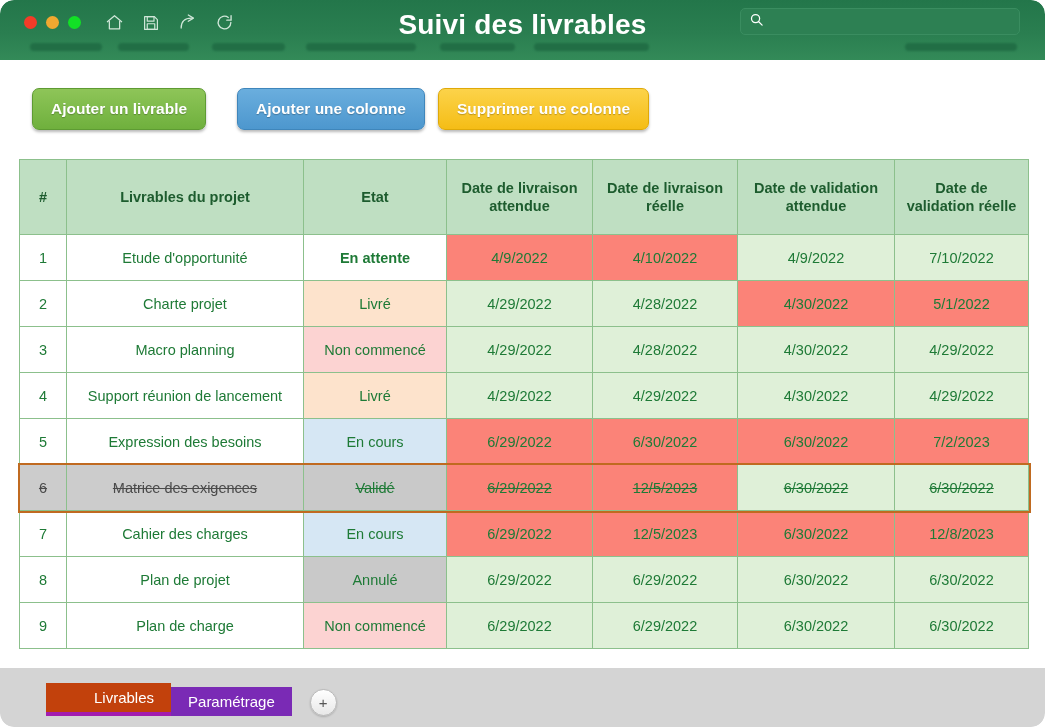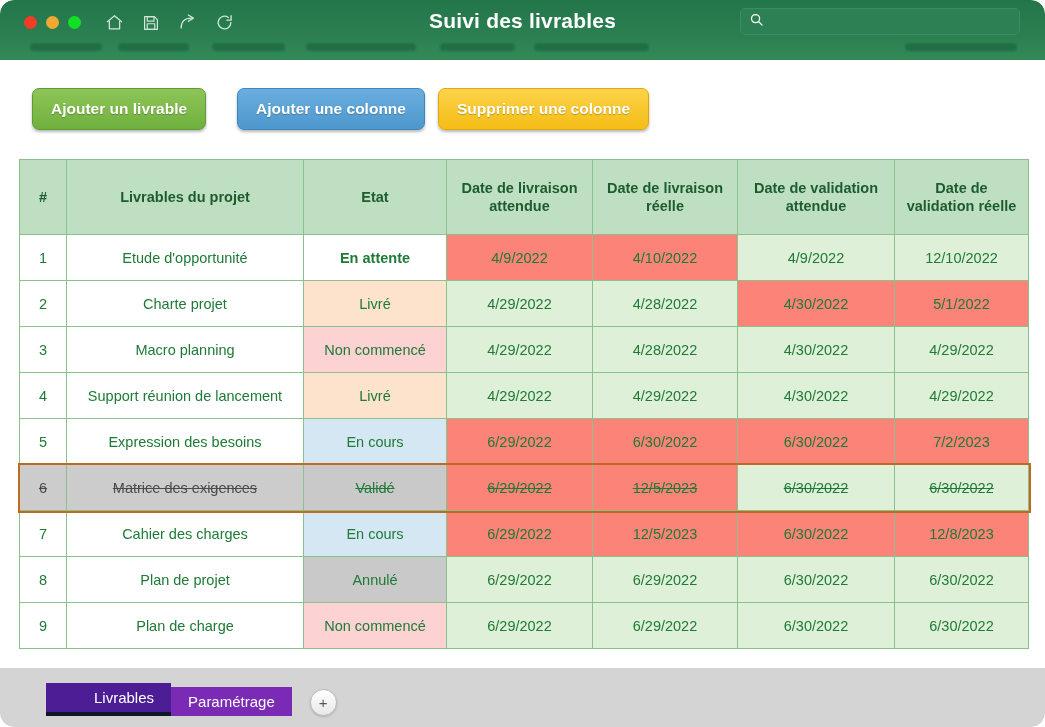--- a/index.html
+++ b/index.html
@@ -51,21 +51,21 @@
     align-items: center;
   }
   .tb-icons svg { display: block; }
 
   .app-title {
     position: absolute;
     top: 9px; left: 0;
     width: 1045px;
     text-align: center;
     color: #ffffff;
-    font-size: 21px;
+    font-size: 28px;
     font-weight: bold;
     letter-spacing: 0.2px;
     pointer-events: none;
   }
 
   .searchbox {
     position: absolute;
     top: 8px; right: 25px;
     width: 280px;
     height: 27px;
@@ -214,21 +214,21 @@
   .stab {
     height: 29px;
     padding: 0 17px;
     display: flex;
     align-items: center;
     color: #ffffff;
     font-size: 15px;
     cursor: pointer;
     font-family: "Liberation Sans", sans-serif;
   }
-  .stab.active { background: #4c1d95; border-bottom: 4px solid #0f172a; height: 33px; padding-left: 48px; }
+  .stab.active { background: #c2410c; border-bottom: 4px solid #a21caf; height: 33px; padding-left: 48px; }
   .stab.purple { background: #7a2ab5; }
   .addsheet {
     margin-left: 18px;
     width: 27px; height: 27px;
     border-radius: 50%;
     background: linear-gradient(180deg,#ffffff 0%,#e8e8e8 100%);
     border: 1px solid #b9b9b9;
     display: flex; align-items: center; justify-content: center;
     color: #555; font-size: 15px;
     cursor: pointer;
@@ -330,21 +330,21 @@
             </tr>
         </thead>
         <tbody id="tbody">
             <tr>
               <td class="c-num"><span class="txt">1</span></td>
               <td class="c-name"><span class="txt">Etude d'opportunité</span></td>
               <td class="st-attente"><span class="txt">En attente</span></td>
               <td class="fill-red"><span class="txt">4/9/2022</span></td>
               <td class="fill-red"><span class="txt">4/10/2022</span></td>
               <td class="fill-green"><span class="txt">4/9/2022</span></td>
-              <td class="fill-green"><span class="txt">12/10/2022</span></td>
+              <td class="fill-green"><span class="txt">7/10/2022</span></td>
             </tr>
             <tr>
               <td class="c-num"><span class="txt">2</span></td>
               <td class="c-name"><span class="txt">Charte projet</span></td>
               <td class="st-livre"><span class="txt">Livré</span></td>
               <td class="fill-green"><span class="txt">4/29/2022</span></td>
               <td class="fill-green"><span class="txt">4/28/2022</span></td>
               <td class="fill-red"><span class="txt">4/30/2022</span></td>
               <td class="fill-red"><span class="txt">5/1/2022</span></td>
             </tr>

